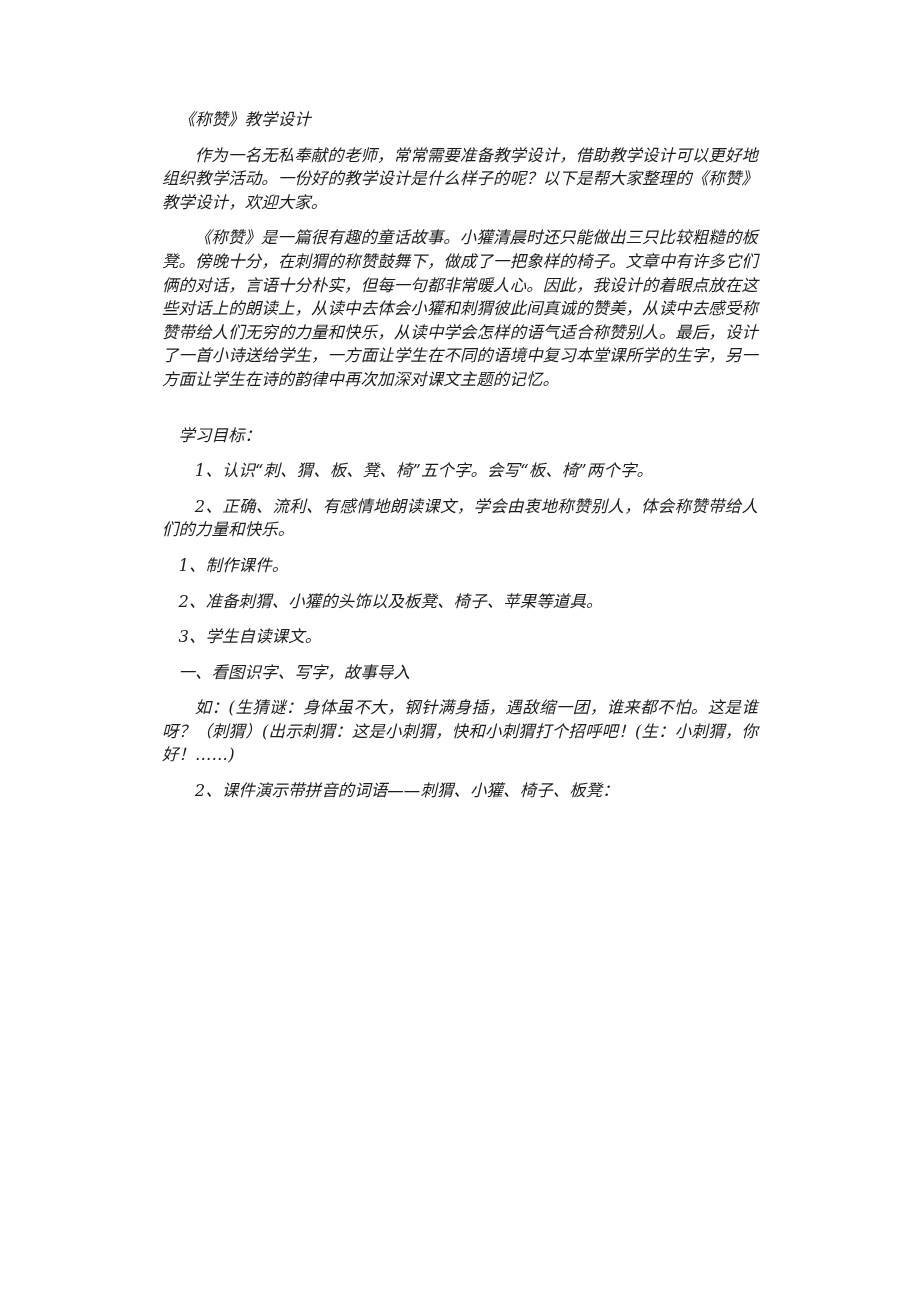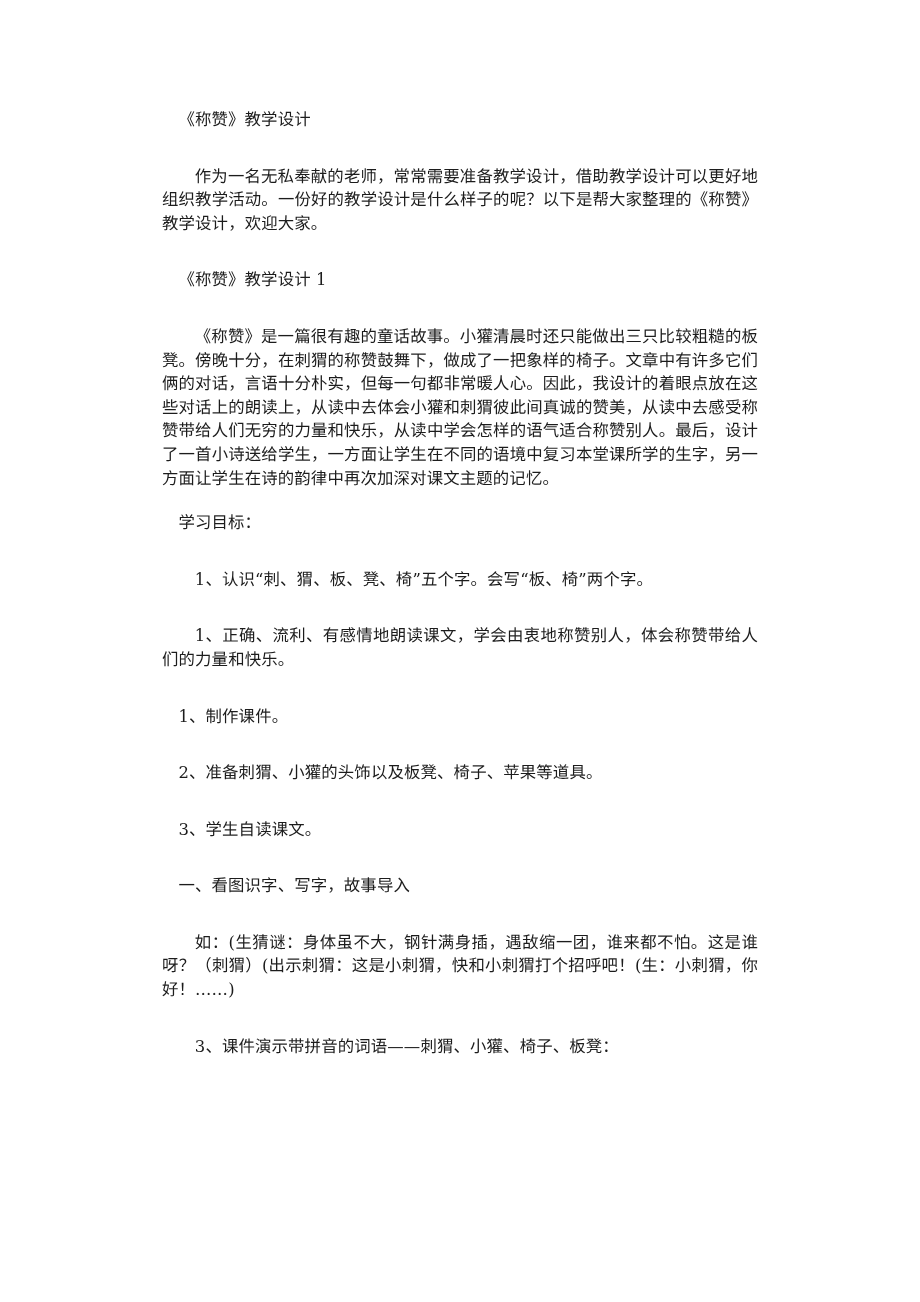--- a/index.html
+++ b/index.html
@@ -21,78 +21,78 @@
     width: 920px;
     height: 1302px;
     background: #ffffff;
     box-sizing: border-box;
   }
   .doc-body {
     position: absolute;
     left: 162px;
     top: 108px;
     width: 596px;
+    font-style: italic;
   }
   p.para {
     margin: 0 0 0 0;
     font-size: 16.4px;
     line-height: 23.6px;
     text-align: justify;
     text-justify: inter-ideograph;
     letter-spacing: 0.15px;
     word-break: break-all;
     color: #1c1c1c;
   }
   
   p.para + p.para {
-    margin-top: 33px;
+    margin-top: 12px;
   }
   
   p.indent2 {
     text-indent: 2em;
   }
   p.indent1 {
     text-indent: 1em;
   }
   p.indent0 {
     text-indent: 0em;
   }
   
-  p.gap-lg + p.para { margin-top: 21px; }
+  p.gap-lg + p.para { margin-top: 32px; }
 </style>
 </head>
 <body>
 
 <div class="page">
   <article class="doc-body">
 
     <p class="para indent1">《称赞》教学设计</p>
 
     <p class="para indent2">作为一名无私奉献的老师，常常需要准备教学设计，借助教学设计可以更好地组织教学活动。一份好的教学设计是什么样子的呢？以下是帮大家整理的《称赞》教学设计，欢迎大家。</p>
 
-    <p class="para indent1">《称赞》教学设计 1</p>
 
 
     <p class="para indent2 gap-lg">《称赞》是一篇很有趣的童话故事。小獾清晨时还只能做出三只比较粗糙的板凳。傍晚十分，在刺猬的称赞鼓舞下，做成了一把象样的椅子。文章中有许多它们俩的对话，言语十分朴实，但每一句都非常暖人心。因此，我设计的着眼点放在这些对话上的朗读上，从读中去体会小獾和刺猬彼此间真诚的赞美，从读中去感受称赞带给人们无穷的力量和快乐，从读中学会怎样的语气适合称赞别人。最后，设计了一首小诗送给学生，一方面让学生在不同的语境中复习本堂课所学的生字，另一方面让学生在诗的韵律中再次加深对课文主题的记忆。</p>
 
     <p class="para indent1">学习目标：</p>
 
     <p class="para indent2">1、认识“刺、猬、板、凳、椅”五个字。会写“板、椅”两个字。</p>
 
-    <p class="para indent2">1、正确、流利、有感情地朗读课文，学会由衷地称赞别人，体会称赞带给人们的力量和快乐。</p>
+    <p class="para indent2">2、正确、流利、有感情地朗读课文，学会由衷地称赞别人，体会称赞带给人们的力量和快乐。</p>
 
 
     <p class="para indent1">1、制作课件。</p>
 
     <p class="para indent1">2、准备刺猬、小獾的头饰以及板凳、椅子、苹果等道具。</p>
 
     <p class="para indent1">3、学生自读课文。</p>
 
 
     <p class="para indent1">一、看图识字、写字，故事导入</p>
 
 
     <p class="para indent2">如：(生猜谜：身体虽不大，钢针满身插，遇敌缩一团，谁来都不怕。这是谁呀？（刺猬）(出示刺猬：这是小刺猬，快和小刺猬打个招呼吧！(生：小刺猬，你好！……)</p>
 
-    <p class="para indent2">3、课件演示带拼音的词语——刺猬、小獾、椅子、板凳：</p>
+    <p class="para indent2">2、课件演示带拼音的词语——刺猬、小獾、椅子、板凳：</p>
 
   </article>
 </div>
 
 </body></html>

